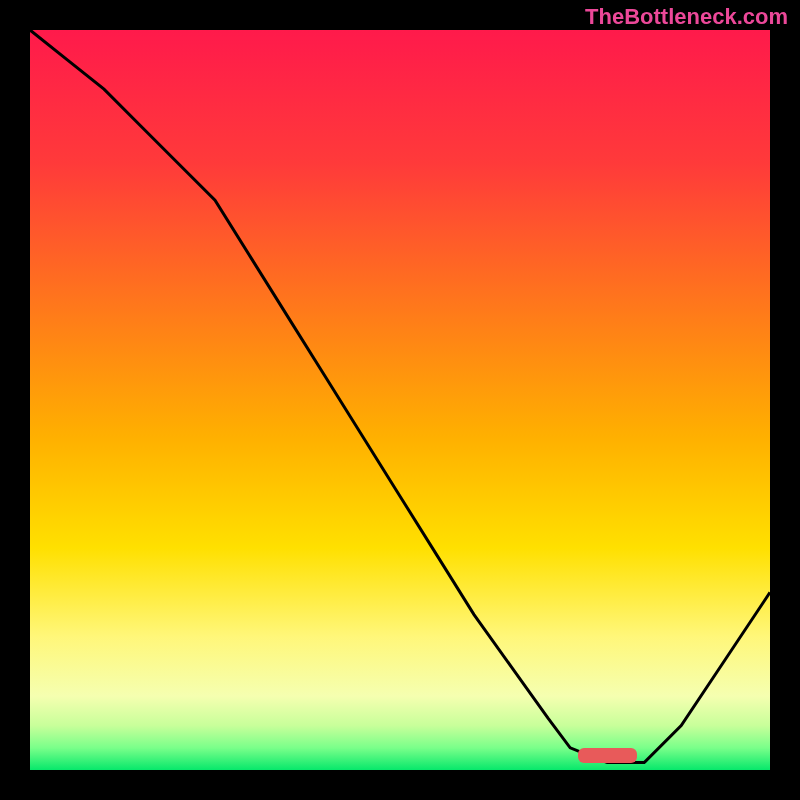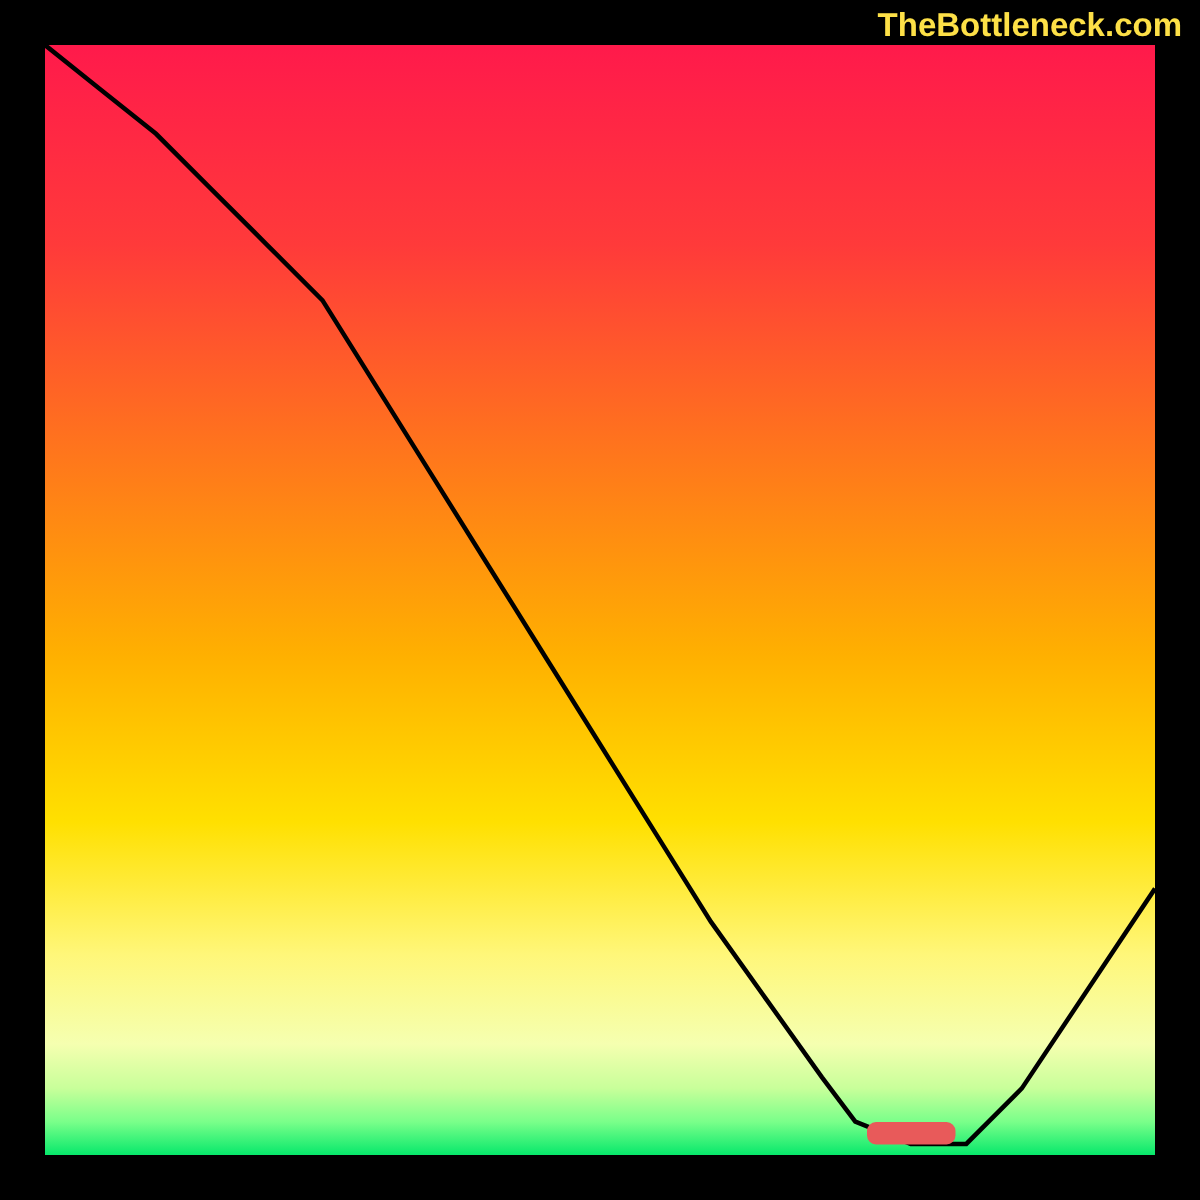--- a/index.html
+++ b/index.html
@@ -12,21 +12,21 @@
   }
   .container {
     position: relative;
     width: 800px;
     height: 800px;
   }
   .watermark {
     position: absolute;
     top: 4px;
     right: 12px;
-    color: #fde047;
+    color: #ec4899;
     font-size: 22px;
     font-weight: bold;
     z-index: 10;
   }
   .plot-area {
     position: absolute;
     left: 30px;
     top: 30px;
     width: 740px;
     height: 740px;

